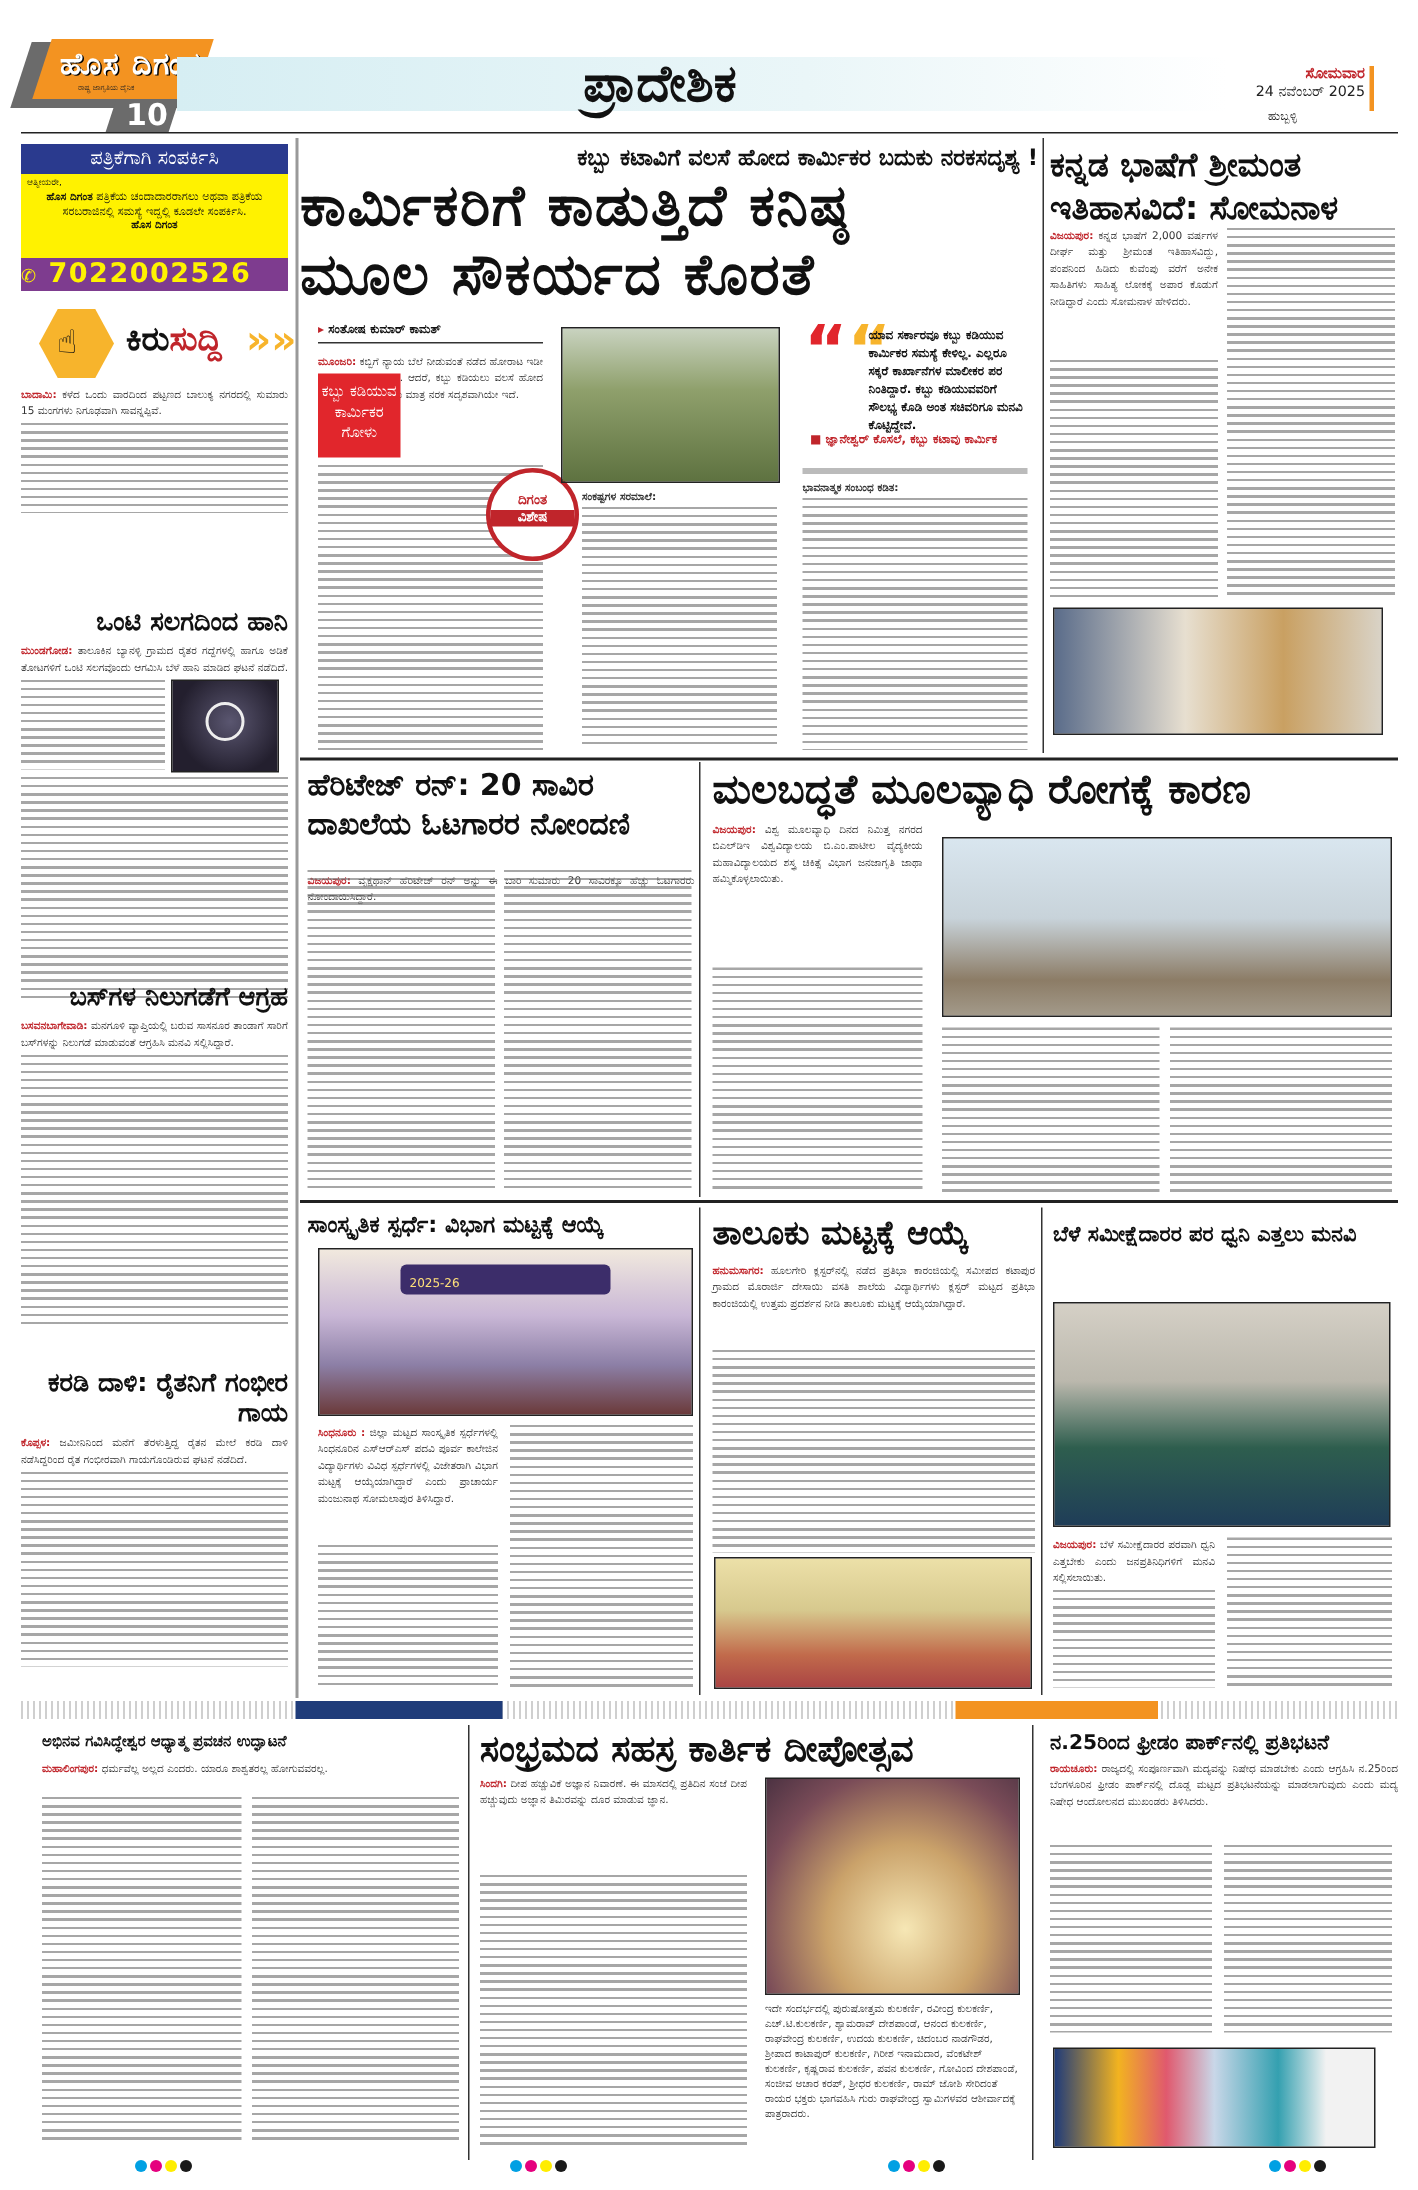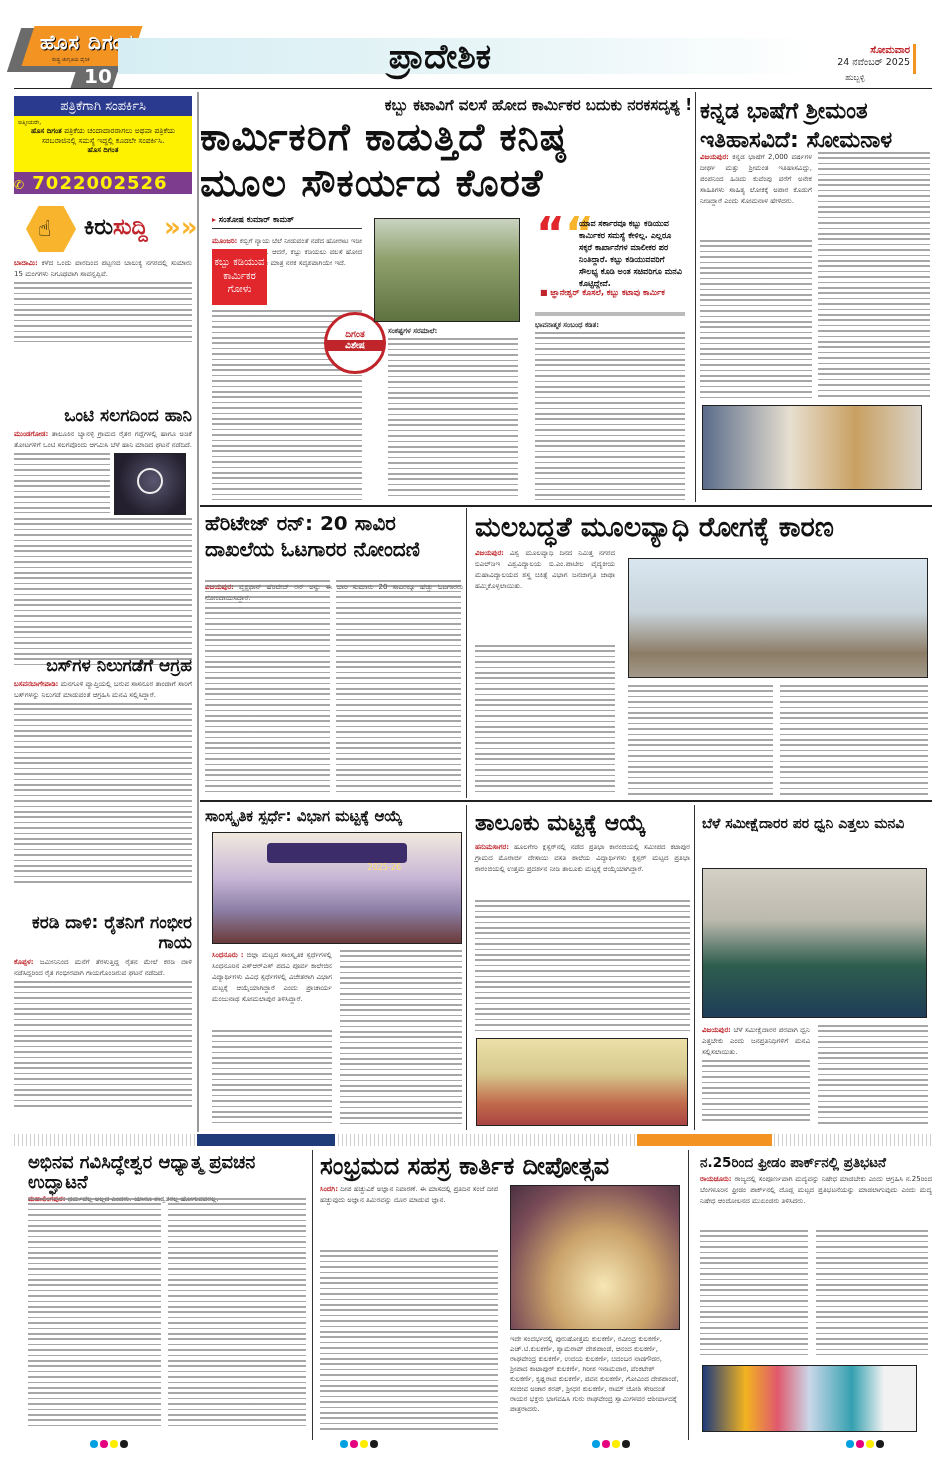--- a/index.html
+++ b/index.html
@@ -172,21 +172,21 @@
 <div class="abs body-text" style="left:475px;top:548px;width:140px"><span class="dateline">ವಿಜಯಪುರ:</span> <span>ವಿಶ್ವ ಮೂಲವ್ಯಾಧಿ ದಿನದ ನಿಮಿತ್ತ ನಗರದ ಬಿಎಲ್‌ಡಿಇ ವಿಶ್ವವಿದ್ಯಾಲಯ ಬಿ.ಎಂ.ಪಾಟೀಲ ವೈದ್ಯಕೀಯ ಮಹಾವಿದ್ಯಾಲಯದ ಶಸ್ತ್ರ ಚಿಕಿತ್ಸೆ ವಿಭಾಗ ಜನಜಾಗೃತಿ ಜಾಥಾ ಹಮ್ಮಿಕೊಳ್ಳಲಾಯಿತು.</span></div>
 <div class="abs text-lines" style="left:475px;top:645px;width:140px;height:150px"></div>
 <div class="abs photo" style="left:628px;top:558px;width:300px;height:120px;background:linear-gradient(to bottom,#d9e6ef,#c8d3da 45%,#8c7c66 80%,#a39a8a)"></div>
 <div class="abs text-lines" style="left:628px;top:685px;width:145px;height:110px"></div>
 <div class="abs text-lines" style="left:780px;top:685px;width:148px;height:110px"></div>
 
 <div class="abs" style="left:205px;top:805px;width:258px">
   <div class="hl" style="font-size:15px;line-height:22px">ಸಾಂಸ್ಕೃತಿಕ ಸ್ಪರ್ಧೆ: ವಿಭಾಗ ಮಟ್ಟಕ್ಕೆ ಆಯ್ಕೆ</div>
 </div>
 <div class="abs photo" style="left:212px;top:832px;width:250px;height:112px;background:linear-gradient(to bottom,#f1e9de,#c9b7d6 40%,#8c7fa6 70%,#6b3a3a)">
-  <div style="margin:10px auto 0;width:140px;height:20px;background:#3c2d6a;color:#ffe07a;font-size:8px;text-align:right;padding:20px 6px 0;border-radius:4px">2025-26</div>
+  <div style="margin:10px auto 0;width:140px;height:20px;background:#3c2d6a;color:#ffe07a;font-size:8px;text-align:left;padding:8px 6px 0;border-radius:4px">2025-26</div>
 </div>
 <div class="abs body-text" style="left:212px;top:950px;width:120px"><span class="dateline">ಸಿಂಧನೂರು :</span> <span>ಜಿಲ್ಲಾ ಮಟ್ಟದ ಸಾಂಸ್ಕೃತಿಕ ಸ್ಪರ್ಧೆಗಳಲ್ಲಿ ಸಿಂಧನೂರಿನ ಎಸ್‌ಆರ್‌ಎಸ್ ಪದವಿ ಪೂರ್ವ ಕಾಲೇಜಿನ ವಿದ್ಯಾರ್ಥಿಗಳು ವಿವಿಧ ಸ್ಪರ್ಧೆಗಳಲ್ಲಿ ವಿಜೇತರಾಗಿ ವಿಭಾಗ ಮಟ್ಟಕ್ಕೆ ಆಯ್ಕೆಯಾಗಿದ್ದಾರೆ ಎಂದು ಪ್ರಾಚಾರ್ಯ ಮಂಜುನಾಥ ಸೋಮಲಾಪುರ ತಿಳಿಸಿದ್ದಾರೆ.</span></div>
 <div class="abs text-lines" style="left:212px;top:1030px;width:120px;height:95px"></div>
 <div class="abs text-lines" style="left:340px;top:950px;width:122px;height:175px"></div>
 
 <div class="abs" style="left:475px;top:808px;width:215px">
   <div class="hl" style="font-size:22px;line-height:30px">ತಾಲೂಕು ಮಟ್ಟಕ್ಕೆ ಆಯ್ಕೆ</div>
   <div class="body-text" style="margin-top:4px"><span class="dateline">ಹನುಮಸಾಗರ:</span> <span>ಹೂಲಗೇರಿ ಕ್ಲಸ್ಟರ್‌ನಲ್ಲಿ ನಡೆದ ಪ್ರತಿಭಾ ಕಾರಂಜಿಯಲ್ಲಿ ಸಮೀಪದ ಕಟಾಪುರ ಗ್ರಾಮದ ಮೊರಾರ್ಜಿ ದೇಸಾಯಿ ವಸತಿ ಶಾಲೆಯ ವಿದ್ಯಾರ್ಥಿಗಳು ಕ್ಲಸ್ಟರ್ ಮಟ್ಟದ ಪ್ರತಿಭಾ ಕಾರಂಜಿಯಲ್ಲಿ ಉತ್ತಮ ಪ್ರದರ್ಶನ ನೀಡಿ ತಾಲೂಕು ಮಟ್ಟಕ್ಕೆ ಆಯ್ಕೆಯಾಗಿದ್ದಾರೆ.</span></div>
 </div>
 <div class="abs text-lines" style="left:475px;top:900px;width:215px;height:135px"></div>
@@ -201,21 +201,21 @@
 <div class="abs text-lines" style="left:818px;top:1025px;width:110px;height:100px"></div>
 
 <div class="abs stripe" style="left:14px;top:1134px;width:918px"></div>
 <div class="abs" style="left:197px;top:1134px;width:138px;height:12px;background:#1f3c7a"></div>
 <div class="abs" style="left:637px;top:1134px;width:135px;height:12px;background:#f39321"></div>
 
 <div class="abs vrule" style="left:312px;top:1150px;height:290px"></div>
 <div class="abs vrule" style="left:688px;top:1150px;height:290px"></div>
 
 <div class="abs" style="left:28px;top:1152px;width:280px">
-  <div class="hl" style="font-size:18px;line-height:20px">ಅಭಿನವ ಗವಿಸಿದ್ಧೇಶ್ವರ ಆಧ್ಯಾತ್ಮ ಪ್ರವಚನ ಉದ್ಘಾಟನೆ</div>
+  <div class="hl" style="font-size:10px;line-height:20px">ಅಭಿನವ ಗವಿಸಿದ್ಧೇಶ್ವರ ಆಧ್ಯಾತ್ಮ ಪ್ರವಚನ ಉದ್ಘಾಟನೆ</div>
   <div class="body-text" style="margin-top:2px"><span class="dateline">ಮಹಾಲಿಂಗಪುರ:</span> <span>ಧರ್ಮವೆಲ್ಲ ಅಲ್ಲದ ಎಂದರು. ಯಾರೂ ಶಾಶ್ವತರಲ್ಲ ಹೋಗುವವರಲ್ಲ.</span></div>
 </div>
 <div class="abs text-lines" style="left:28px;top:1198px;width:133px;height:232px"></div>
 <div class="abs text-lines" style="left:168px;top:1198px;width:138px;height:232px"></div>
 
 <div class="abs" style="left:320px;top:1150px;width:365px">
   <div class="hl" style="font-size:24px;line-height:32px">ಸಂಭ್ರಮದ ಸಹಸ್ರ ಕಾರ್ತಿಕ ದೀಪೋತ್ಸವ</div>
 </div>
 <div class="abs body-text" style="left:320px;top:1184px;width:178px"><span class="dateline">ಸಿಂದಗಿ:</span> <span>ದೀಪ ಹಚ್ಚುವಿಕೆ ಅಜ್ಞಾನ ನಿವಾರಣೆ. ಈ ಮಾಸದಲ್ಲಿ ಪ್ರತಿದಿನ ಸಂಜೆ ದೀಪ ಹಚ್ಚುವುದು ಅಜ್ಞಾನ ತಿಮಿರವನ್ನು ದೂರ ಮಾಡುವ ಜ್ಞಾನ.</span></div>
 <div class="abs text-lines" style="left:320px;top:1250px;width:178px;height:180px"></div>

